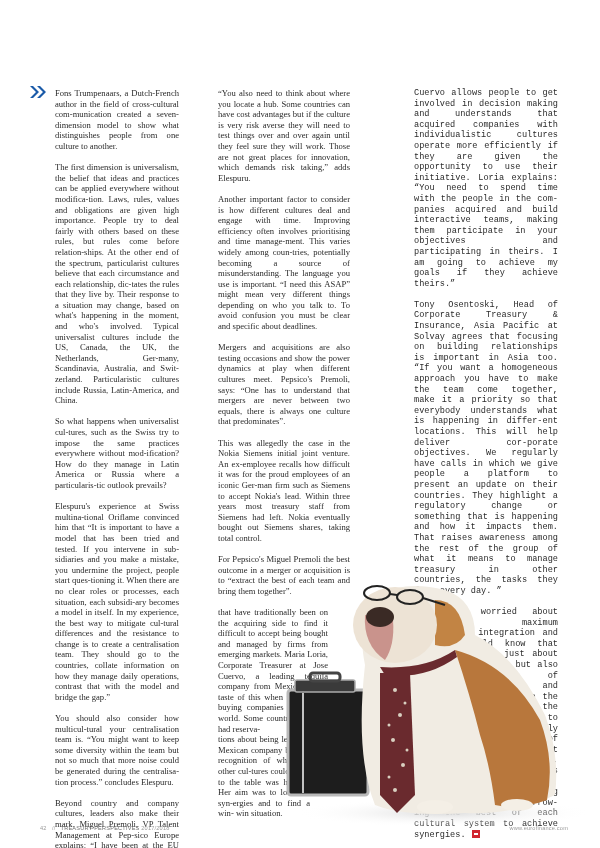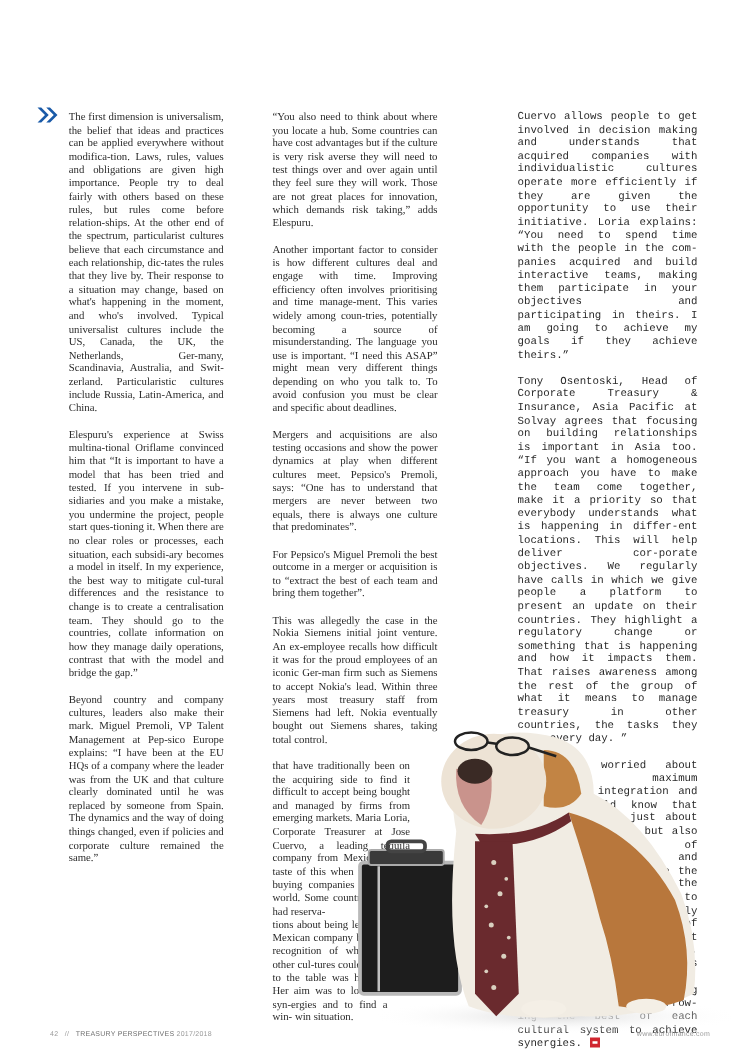--- a/index.html
+++ b/index.html
@@ -25,31 +25,34 @@
 <body>
 
 <div class="page">
 
   <svg class="chev" viewBox="0 0 20 16">
     <path d="M2 2 L8 8 L2 14 L5 14 L11 8 L5 2 Z" fill="#1a5aa8"></path>
     <path d="M9 2 L15 8 L9 14 L12 14 L18 8 L12 2 Z" fill="#1a5aa8"></path>
   </svg>
 
   <div class="col col1">
+    <p>Fons Trumpenaars, a Dutch-French author in the field of cross-cultural com-munication created a seven-dimension model to show what distinguishes people from one culture to another.</p>
     <p>The first dimension is universalism, the belief that ideas and practices can be applied everywhere without modifica-tion. Laws, rules, values and obligations are given high importance. People try to deal fairly with others based on these rules, but rules come before relation-ships. At the other end of the spectrum, particularist cultures believe that each circumstance and each relationship, dic-tates the rules that they live by. Their response to a situation may change, based on what's happening in the moment, and who's involved. Typical universalist cultures include the US, Canada, the UK, the Netherlands, Ger-many, Scandinavia, Australia, and Swit-zerland. Particularistic cultures include Russia, Latin-America, and China.</p>
+    <p>So what happens when universalist cul-tures, such as the Swiss try to impose the same practices everywhere without mod-ification? How do they manage in Latin America or Russia where a particularis-tic outlook prevails?</p>
     <p>Elespuru's experience at Swiss multina-tional Oriflame convinced him that “It is important to have a model that has been tried and tested. If you intervene in sub-sidiaries and you make a mistake, you undermine the project, people start ques-tioning it. When there are no clear roles or processes, each situation, each subsidi-ary becomes a model in itself. In my experience, the best way to mitigate cul-tural differences and the resistance to change is to create a centralisation team. They should go to the countries, collate information on how they manage daily operations, contrast that with the model and bridge the gap.”</p>
+    <p>You should also consider how multicul-tural your centralisation team is. “You might want to keep some diversity within the team but not so much that more noise could be generated during the centralisa-tion process.” concludes Elespuru.</p>
     <p>Beyond country and company cultures, leaders also make their mark. Miguel Premoli, VP Talent Management at Pep-sico Europe explains: “I have been at the EU HQs of a company where the leader was from the UK and that culture clearly dominated until he was replaced by someone from Spain. The dynamics and the way of doing things changed, even if policies and corporate culture remained the same.”</p>
   </div>
 
   <div class="col col2">
     <p>“You also need to think about where you locate a hub. Some countries can have cost advantages but if the culture is very risk averse they will need to test things over and over again until they feel sure they will work. Those are not great places for innovation, which demands risk taking,” adds Elespuru.</p>
     <p>Another important factor to consider is how different cultures deal and engage with time. Improving efficiency often involves prioritising and time manage-ment. This varies widely among coun-tries, potentially becoming a source of misunderstanding. The language you use is important. “I need this ASAP” might mean very different things depending on who you talk to. To avoid confusion you must be clear and specific about deadlines.</p>
     <p>Mergers and acquisitions are also testing occasions and show the power dynamics at play when different cultures meet. Pepsico's Premoli, says: “One has to understand that mergers are never between two equals, there is always one culture that predominates”.</p>
+    <p>This was allegedly the case in the Nokia Siemens initial joint venture. An ex-employee recalls how difficult it was for the proud employees of an iconic Ger-man firm such as Siemens to accept Nokia's lead. Within three years most treasury staff from Siemens had left. Nokia eventually bought out Siemens shares, taking total control.</p>
     <p>For Pepsico's Miguel Premoli the best outcome in a merger or acquisition is to “extract the best of each team and bring them together”.</p>
-    <p>This was allegedly the case in the Nokia Siemens initial joint venture. An ex-employee recalls how difficult it was for the proud employees of an iconic Ger-man firm such as Siemens to accept Nokia's lead. Within three years most treasury staff from Siemens had left. Nokia eventually bought out Siemens shares, taking total control.</p>
     <div>
       <div class="mid">that have traditionally been on the acquiring side to find it difficult to accept being bought and managed by firms from emerging markets. Maria Loria, Corporate Treasurer at Jose Cuervo, a leading tequila company from Mexico, had a taste of this when they started buying companies around the world. Some countries initially had reserva-</div>
       <div class="narrow">tions about being led by a Mexican company but her recognition of what the other cul-tures could bring to the table was helpful. Her aim was to look for syn-ergies and to find a win- win situation.</div>
     </div>
   </div>
 
   <div class="col col3">
     <p>Cuervo allows people to get involved in decision making and understands that acquired companies with individualistic cultures operate more efficiently if they are given the opportunity to use their initiative. Loria explains: “You need to spend time with the people in the com-panies acquired and build interactive teams, making them participate in your objectives and participating in theirs. I am going to achieve my goals if they achieve theirs.”</p>
     <p>Tony Osentoski, Head of Corporate Treasury &amp; Insurance, Asia Pacific at Solvay agrees that focusing on building relationships is important in Asia too. “If you want a homogeneous approach you have to make the team come together, make it a priority so that everybody understands what is happening in differ-ent locations. This will help deliver cor-porate objectives. We regularly have calls in which we give people a platform to present an update on their countries. They highlight a regulatory change or something that is happening and how it impacts them. That raises awareness among the rest of the group of what it means to manage treasury in other countries, the tasks they face every day. ”</p>
     <p><span>Treasurers worried about achieving maximum efficiency, integration and control should know that treasury is not just about visibility of cash but also about visibility of people's values and feelings. These dictate the way they understand the world and their approach to work. Treasury is not only about reconciliation of accounts but about reconciliation of cultures, managing financial risks and cultural sensitivities, investing time in listening and communicating, borrow-ing the best of each cultural system to achieve synergies.</span><span class="endmark"></span></p>

